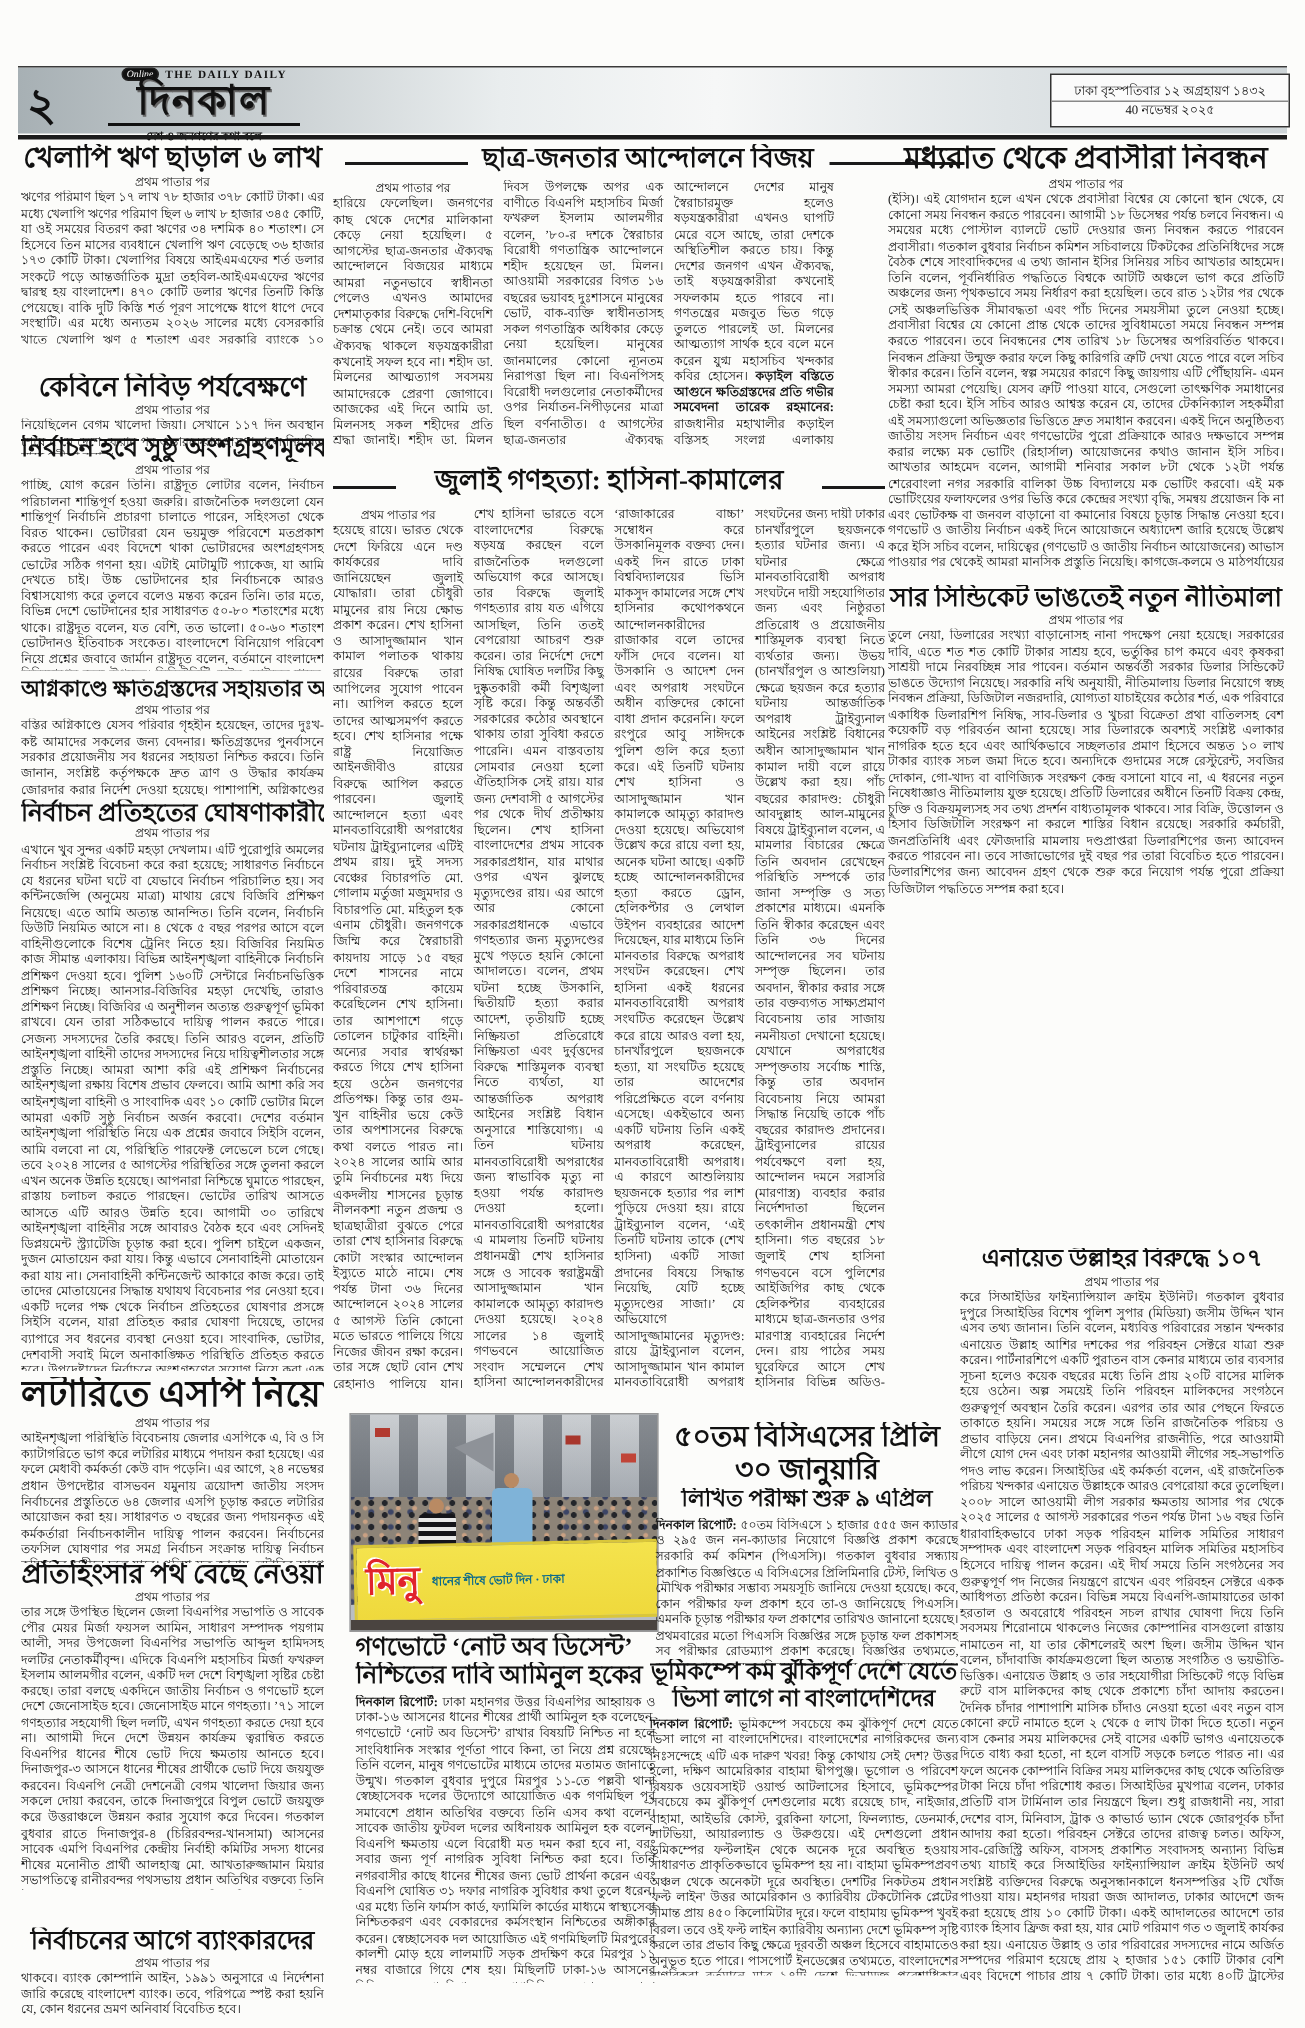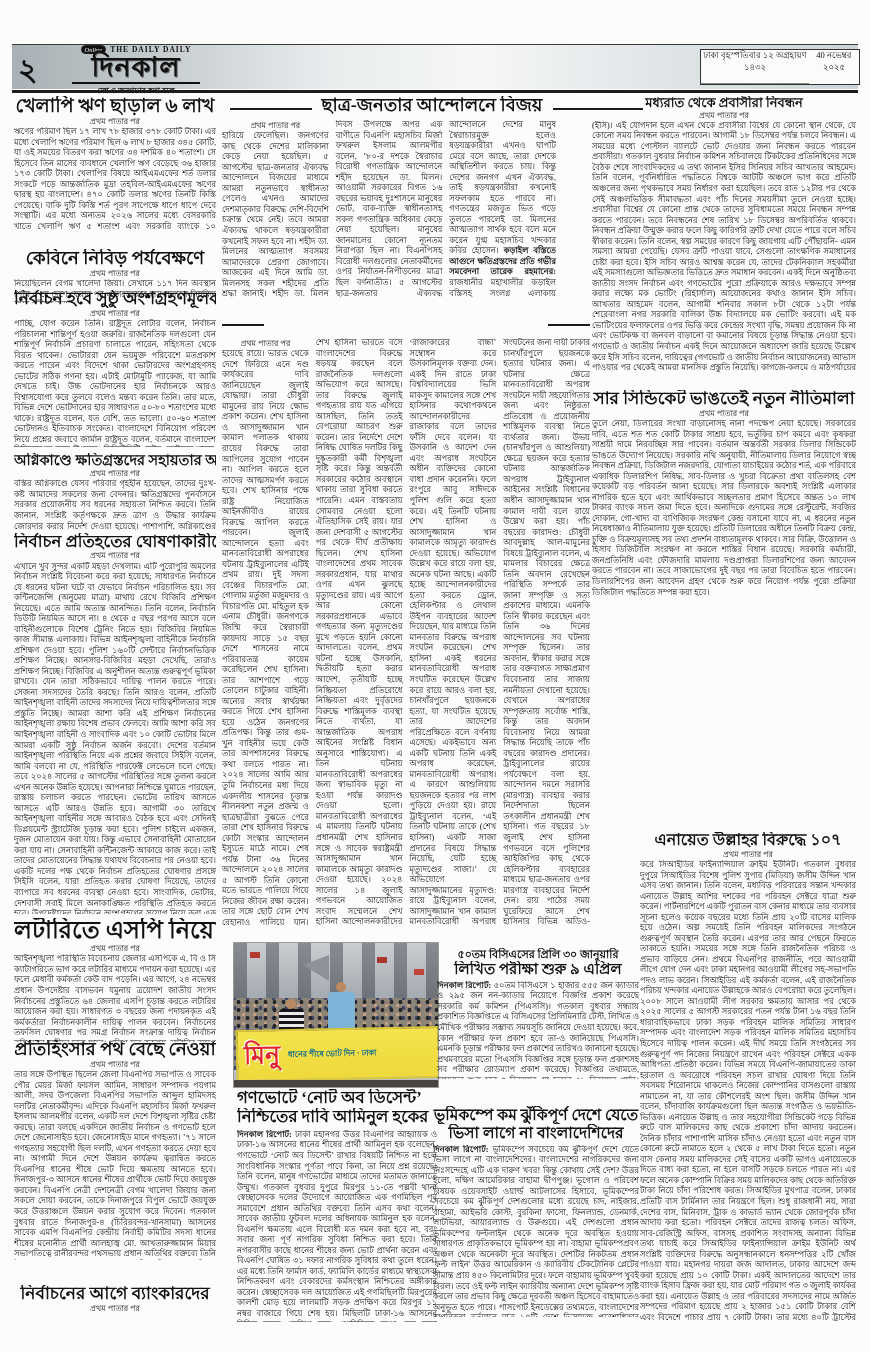--- a/index.html
+++ b/index.html
@@ -13,21 +13,21 @@
   #mast-rule{left:12px;top:90px;width:846px;height:3px;background:#1c1c1c;}
   #page-number{left:18px;top:46px;font-size:30px;font-weight:800;}
   #logo-wrap{left:56px;top:45px;width:160px;text-align:center;}
   #logo-top{display:flex;align-items:center;justify-content:center;gap:4px;}
   #online-label{font-size:6.5px;font-style:italic;border:1px solid #222;border-radius:6px;padding:0 3px;background:#111;color:#fff;}
   #paper-english{font-size:7.5px;font-weight:700;letter-spacing:1px;}
   #logo-text{font-size:27px;font-weight:800;line-height:1;letter-spacing:1px;text-shadow:1px 1px 0 #666;}
   #logo-bar{width:128px;height:2px;background:#111;margin:1px auto 1px;}
   #slogan{font-size:7.5px;font-weight:600;}
   #date-box{left:700px;top:49px;width:158px;height:34px;border:1.5px solid #333;background:#fbfbfb;
-    display:flex;flex-direction:row;justify-content:center;}
+    display:flex;flex-direction:column;justify-content:center;}
   #date-box .dl{font-size:8.5px;text-align:center;line-height:1.4;}
   #date-box .dl1{border-bottom:1px solid #888;}
   
   .hl{font-weight:800;text-align:center;line-height:1.05;white-space:nowrap;overflow:hidden;}
   .hl2{font-weight:800;text-align:center;line-height:1.15;overflow:hidden;}
   .sub{font-size:8px;text-align:center;line-height:1.4;}
   .bd{font-size:8.3px;line-height:1.27;text-align:justify;overflow:hidden;}
   .bd b{font-weight:700;}
   .cols3{column-count:3;column-gap:7px;}
   .cols4{column-count:4;column-gap:7px;}
@@ -122,33 +122,35 @@
 
   <div class="abs" style="left:14px;top:1040px;width:202px;">
     <div class="hl" style="font-size:18px;">প্রতিহিংসার পথ বেছে নেওয়া</div>
     <div class="sub">প্রথম পাতার পর</div>
     <div class="bd" style="height:190px;">তার সঙ্গে উপস্থিত ছিলেন জেলা বিএনপির সভাপতি ও সাবেক পৌর মেয়র মির্জা ফয়সল আমিন, সাধারণ সম্পাদক পয়গাম আলী, সদর উপজেলা বিএনপির সভাপতি আব্দুল হামিদসহ দলটির নেতাকর্মীবৃন্দ। এদিকে বিএনপি মহাসচিব মির্জা ফখরুল ইসলাম আলমগীর বলেন, একটি দল দেশে বিশৃঙ্খলা সৃষ্টির চেষ্টা করছে। তারা বলছে একদিনে জাতীয় নির্বাচন ও গণভোট হলে দেশে জেনোসাইড হবে। জেনোসাইড মানে গণহত্যা। ’৭১ সালে গণহত্যার সহযোগী ছিল দলটি, এখন গণহত্যা করতে দেয়া হবে না। আগামী দিনে দেশে উন্নয়ন কার্যক্রম ত্বরান্বিত করতে বিএনপির ধানের শীষে ভোট দিয়ে ক্ষমতায় আনতে হবে। দিনাজপুর-৩ আসনে ধানের শীষের প্রার্থীকে ভোট দিয়ে জয়যুক্ত করবেন। বিএনপি নেত্রী দেশনেত্রী বেগম খালেদা জিয়ার জন্য সকলে দোয়া করবেন, তাকে দিনাজপুরে বিপুল ভোটে জয়যুক্ত করে উত্তরাঞ্চলে উন্নয়ন করার সুযোগ করে দিবেন। গতকাল বুধবার রাতে দিনাজপুর-৪ (চিরিরবন্দর-খানসামা) আসনের সাবেক এমপি বিএনপির কেন্দ্রীয় নির্বাহী কমিটির সদস্য ধানের শীষের মনোনীত প্রার্থী আলহাজ্ব মো. আখতারুজ্জামান মিয়ার সভাপতিত্বে রানীরবন্দর পথসভায় প্রধান অতিথির বক্তব্যে তিনি উপরোক্ত কথাগুলো বলেন। খানসামা বিএনপি নেতা আমিনুল ইসলাম চৌধুরী বিএসসি, সাহি আহমেদ সেলিম বুলবুল, সফিকুল ইসলাম, রফিকুল আলম চৌধুরী, সাখাওয়াত হোসেন লিটন, চিরিরবন্দরের বিএনপি নেতা নুর আলম সরকার দুলু, আলহাজ্ব মহসিনুল ইসলাম প্রমুখ বক্তব্য রাখেন। পথসভায় জেলা, উপজেলা ও ইউনিয়ন বিএনপি, ছাত্রদল, কৃষক দল, স্বেচ্ছাসেবক দল, মহিলা দলসহ বিভিন্ন অঙ্গ ও সহযোগী সংগঠনের নেতৃবৃন্দ উপস্থিত ছিলেন।</div>
   </div>
 
   <div class="abs" style="left:14px;top:1268px;width:202px;margin-top:17px;">
     <div class="hl" style="font-size:17px;">নির্বাচনের আগে ব্যাংকারদের</div>
     <div class="sub">প্রথম পাতার পর</div>
+    <div class="bd" style="height:36px;">থাকবে। ব্যাংক কোম্পানি আইন, ১৯৯১ অনুসারে এ নির্দেশনা জারি করেছে বাংলাদেশ ব্যাংক। তবে, পরিপত্রে স্পষ্ট করা হয়নি যে, কোন ধরনের ভ্রমণ অনিবার্য বিবেচিত হবে।</div>
   </div>
 
   <div class="abs rule" style="left:230px;top:108px;width:82px;"></div>
   <div class="abs hl" style="left:318px;top:96px;width:228px;font-size:18px;">ছাত্র-জনতার আন্দোলনে বিজয়</div>
   <div class="abs rule" style="left:553px;top:108px;width:90px;"></div>
   <div class="abs bd cols3" style="left:222px;top:120px;width:334px;height:188px;">
     <div class="sub">প্রথম পাতার পর</div>
     <span>হারিয়ে ফেলেছিল। জনগণের কাছ থেকে দেশের মালিকানা কেড়ে নেয়া হয়েছিল। ৫ আগস্টের ছাত্র-জনতার ঐক্যবদ্ধ আন্দোলনে বিজয়ের মাধ্যমে আমরা নতুনভাবে স্বাধীনতা পেলেও এখনও আমাদের দেশমাতৃকার বিরুদ্ধে দেশি-বিদেশি চক্রান্ত থেমে নেই। তবে আমরা ঐক্যবদ্ধ থাকলে ষড়যন্ত্রকারীরা কখনোই সফল হবে না। শহীদ ডা. মিলনের আত্মত্যাগ সবসময় আমাদেরকে প্রেরণা জোগাবে। আজকের এই দিনে আমি ডা. মিলনসহ সকল শহীদের প্রতি শ্রদ্ধা জানাই। শহীদ ডা. মিলন দিবস উপলক্ষে অপর এক বাণীতে বিএনপি মহাসচিব মির্জা ফখরুল ইসলাম আলমগীর বলেন, ’৮০-র দশকে স্বৈরাচার বিরোধী গণতান্ত্রিক আন্দোলনে শহীদ হয়েছেন ডা. মিলন। আওয়ামী সরকারের বিগত ১৬ বছরের ভয়াবহ দুঃশাসনে মানুষের ভোট, বাক-ব্যক্তি স্বাধীনতাসহ সকল গণতান্ত্রিক অধিকার কেড়ে নেয়া হয়েছিল। মানুষের জানমালের কোনো ন্যূনতম নিরাপত্তা ছিল না। বিএনপিসহ বিরোধী দলগুলোর নেতাকর্মীদের ওপর নির্যাতন-নিপীড়নের মাত্রা ছিল বর্ণনাতীত। ৫ আগস্টের ছাত্র-জনতার ঐক্যবদ্ধ আন্দোলনে দেশের মানুষ স্বৈরাচারমুক্ত হলেও ষড়যন্ত্রকারীরা এখনও ঘাপটি মেরে বসে আছে, তারা দেশকে অস্থিতিশীল করতে চায়। কিন্তু দেশের জনগণ এখন ঐক্যবদ্ধ, তাই ষড়যন্ত্রকারীরা কখনোই সফলকাম হতে পারবে না। গণতন্ত্রের মজবুত ভিত গড়ে তুলতে পারলেই ডা. মিলনের আত্মত্যাগ সার্থক হবে বলে মনে করেন যুগ্ম মহাসচিব খন্দকার কবির হোসেন।</span>
     <b>কড়াইল বস্তিতে আগুনে ক্ষতিগ্রস্তদের প্রতি গভীর সমবেদনা তারেক রহমানের:</b>
     <span>রাজধানীর মহাখালীর কড়াইল বস্তিসহ সংলগ্ন এলাকায় বিপজ্জনক অগ্নিকাণ্ডে ক্ষতিগ্রস্ত পরিবারগুলোর প্রতি গভীর সমবেদনা জানিয়েছেন বিএনপির ভারপ্রাপ্ত চেয়ারম্যান তারেক রহমান। তারেক রহমান তার ভেরিফাইড ফেসবুক পেইজে গতকাল এক পোস্টে বলেন, ২৫ নভেম্বর মঙ্গলবার সন্ধ্যায় রাজধানীর মহাখালী কড়াইল বস্তিসহ সংলগ্ন এলাকায় ভয়াবহ আগুন দাউদাউ করে জ্বলছে। দমকল বাহিনীর পক্ষে আগুন নিয়ন্ত্রণে আনা কঠিন হচ্ছে। ইতোমধ্যে আগুনের কারণে ক্ষয়ক্ষতির পরিমাণ সম্পর্কে আমরা এখনও সঠিকভাবে অবগত হতে পারছি না। তবে অনেকের বাড়িঘর পুড়ে গেছে বলে জানা যাচ্ছে। আগুনের ব্যাপ্তি দ্রুতই পরিসমাপ্তি ঘটবে, কোনো জীবনহানি যাতে না ঘটে মহান আল্লাহর নিকট মোনাজাত করছি। এই বিপজ্জনক অগ্নিকাণ্ডে ক্ষতিগ্রস্ত পরিবারগুলোর প্রতি গভীর সমবেদনা জানাচ্ছি। তারা এই কঠিন সময়ে ধৈর্য ধরে ঘুরে দাঁড়াবে বলে আমি দৃঢ়ভাবে আশা রাখি।</span>
   </div>
 
   <div class="abs rule" style="left:222px;top:324px;width:42px;"></div>
+  <div class="abs hl" style="left:268px;top:311px;width:276px;font-size:18px;">জুলাই গণহত্যা: হাসিনা-কামালের</div>
   <div class="abs rule" style="left:548px;top:324px;width:42px;"></div>
   <div class="abs bd cols4" style="left:222px;top:338px;width:368px;height:600px;">
     <div class="sub">প্রথম পাতার পর</div>
     <span>হয়েছে রায়ে। ভারত থেকে দেশে ফিরিয়ে এনে দণ্ড কার্যকরের দাবি জানিয়েছেন জুলাই যোদ্ধারা। তারা চৌধুরী মামুনের রায় নিয়ে ক্ষোভ প্রকাশ করেন। শেখ হাসিনা ও আসাদুজ্জামান খান কামাল পলাতক থাকায় রায়ের বিরুদ্ধে তারা আপিলের সুযোগ পাবেন না। আপিল করতে হলে তাদের আত্মসমর্পণ করতে হবে। শেখ হাসিনার পক্ষে রাষ্ট্র নিয়োজিত আইনজীবীও রায়ের বিরুদ্ধে আপিল করতে পারবেন। জুলাই আন্দোলনে হত্যা এবং মানবতাবিরোধী অপরাধের ঘটনায় ট্রাইব্যুনালের এটিই প্রথম রায়। দুই সদস্য বেঞ্চের বিচারপতি মো. গোলাম মর্তুজা মজুমদার ও বিচারপতি মো. মহিতুল হক এনাম চৌধুরী। জনগণকে জিম্মি করে স্বৈরাচারী কায়দায় সাড়ে ১৫ বছর দেশে শাসনের নামে পরিবারতন্ত্র কায়েম করেছিলেন শেখ হাসিনা। তার আশপাশে গড়ে তোলেন চাটুকার বাহিনী। অন্যের সবার স্বার্থরক্ষা করতে গিয়ে শেখ হাসিনা হয়ে ওঠেন জনগণের প্রতিপক্ষ। কিন্তু তার গুম-খুন বাহিনীর ভয়ে কেউ তার অপশাসনের বিরুদ্ধে কথা বলতে পারত না। ২০২৪ সালের আমি আর তুমি নির্বাচনের মধ্য দিয়ে একদলীয় শাসনের চূড়ান্ত নীলনকশা নতুন প্রজন্ম ও ছাত্রছাত্রীরা বুঝতে পেরে তারা শেখ হাসিনার বিরুদ্ধে কোটা সংস্কার আন্দোলন ইস্যুতে মাঠে নামে। শেষ পর্যন্ত টানা ৩৬ দিনের আন্দোলনে ২০২৪ সালের ৫ আগস্ট তিনি কোনো মতে ভারতে পালিয়ে গিয়ে নিজের জীবন রক্ষা করেন। তার সঙ্গে ছোট বোন শেখ রেহানাও পালিয়ে যান। শেখ হাসিনা ভারতে বসে বাংলাদেশের বিরুদ্ধে ষড়যন্ত্র করছেন বলে রাজনৈতিক দলগুলো অভিযোগ করে আসছে। তার বিরুদ্ধে জুলাই গণহত্যার রায় যত এগিয়ে আসছিল, তিনি ততই বেপরোয়া আচরণ শুরু করেন। তার নির্দেশে দেশে নিষিদ্ধ ঘোষিত দলটির কিছু দুষ্কৃতকারী কর্মী বিশৃঙ্খলা সৃষ্টি করে। কিন্তু অন্তর্বর্তী সরকারের কঠোর অবস্থানে থাকায় তারা সুবিধা করতে পারেনি। এমন বাস্তবতায় সোমবার নেওয়া হলো ঐতিহাসিক সেই রায়। যার জন্য দেশবাসী ৫ আগস্টের পর থেকে দীর্ঘ প্রতীক্ষায় ছিলেন। শেখ হাসিনা বাংলাদেশের প্রথম সাবেক সরকারপ্রধান, যার মাথার ওপর এখন ঝুলছে মৃত্যুদণ্ডের রায়। এর আগে আর কোনো সরকারপ্রধানকে এভাবে গণহত্যার জন্য মৃত্যুদণ্ডের মুখে পড়তে হয়নি কোনো আদালতে। বলেন, প্রথম ঘটনা হচ্ছে উসকানি, দ্বিতীয়টি হত্যা করার আদেশ, তৃতীয়টি হচ্ছে নিষ্ক্রিয়তা প্রতিরোধে নিষ্ক্রিয়তা এবং দুর্বৃত্তদের বিরুদ্ধে শাস্তিমূলক ব্যবস্থা নিতে ব্যর্থতা, যা আন্তর্জাতিক অপরাধ আইনের সংশ্লিষ্ট বিধান অনুসারে শাস্তিযোগ্য। এ তিন ঘটনায় মানবতাবিরোধী অপরাধের জন্য স্বাভাবিক মৃত্যু না হওয়া পর্যন্ত কারাদণ্ড দেওয়া হলো। মানবতাবিরোধী অপরাধের এ মামলায় তিনটি ঘটনায় প্রধানমন্ত্রী শেখ হাসিনার সঙ্গে ও সাবেক স্বরাষ্ট্রমন্ত্রী আসাদুজ্জামান খান কামালকে আমৃত্যু কারাদণ্ড দেওয়া হয়েছে। ২০২৪ সালের ১৪ জুলাই গণভবনে আয়োজিত সংবাদ সম্মেলনে শেখ হাসিনা আন্দোলনকারীদের ‘রাজাকারের বাচ্চা’ সম্বোধন করে উসকানিমূলক বক্তব্য দেন। একই দিন রাতে ঢাকা বিশ্ববিদ্যালয়ের ভিসি মাকসুদ কামালের সঙ্গে শেখ হাসিনার কথোপকথনে আন্দোলনকারীদের রাজাকার বলে তাদের ফাঁসি দেবে বলেন। যা উসকানি ও আদেশ দেন এবং অপরাধ সংঘটনে অধীন ব্যক্তিদের কোনো বাধা প্রদান করেননি। ফলে রংপুরে আবু সাঈদকে পুলিশ গুলি করে হত্যা করে। এই তিনটি ঘটনায় শেখ হাসিনা ও আসাদুজ্জামান খান কামালকে আমৃত্যু কারাদণ্ড দেওয়া হয়েছে। অভিযোগ উল্লেখ করে রায়ে বলা হয়, অনেক ঘটনা আছে। একটি হচ্ছে আন্দোলনকারীদের হত্যা করতে ড্রোন, হেলিকপ্টার ও লেথাল উইপন ব্যবহারের আদেশ দিয়েছেন, যার মাধ্যমে তিনি মানবতার বিরুদ্ধে অপরাধ সংঘটন করেছেন। শেখ হাসিনা একই ধরনের মানবতাবিরোধী অপরাধ সংঘটিত করেছেন উল্লেখ করে রায়ে আরও বলা হয়, চানখাঁরপুলে ছয়জনকে হত্যা, যা সংঘটিত হয়েছে তার আদেশের পরিপ্রেক্ষিতে বলে বর্ণনায় এসেছে। একইভাবে অন্য একটি ঘটনায় তিনি একই অপরাধ করেছেন, মানবতাবিরোধী অপরাধ। এ কারণে আশুলিয়ায় ছয়জনকে হত্যার পর লাশ পুড়িয়ে দেওয়া হয়। রায়ে ট্রাইব্যুনাল বলেন, ‘এই তিনটি ঘটনায় তাকে (শেখ হাসিনা) একটি সাজা প্রদানের বিষয়ে সিদ্ধান্ত নিয়েছি, যেটি হচ্ছে মৃত্যুদণ্ডের সাজা।’ যে অভিযোগে আসাদুজ্জামানের মৃত্যুদণ্ড: রায়ে ট্রাইব্যুনাল বলেন, আসাদুজ্জামান খান কামাল মানবতাবিরোধী অপরাধ সংঘটনের জন্য দায়ী ঢাকার চানখাঁরপুলে ছয়জনকে হত্যার ঘটনার জন্য। এ ঘটনার ক্ষেত্রে মানবতাবিরোধী অপরাধ সংঘটনে দায়ী সহযোগিতার জন্য এবং নিষ্ঠুরতা প্রতিরোধ ও প্রয়োজনীয় শাস্তিমূলক ব্যবস্থা নিতে ব্যর্থতার জন্য। উভয় (চানখাঁরপুল ও আশুলিয়া) ক্ষেত্রে ছয়জন করে হত্যার ঘটনায় আন্তর্জাতিক অপরাধ ট্রাইব্যুনাল আইনের সংশ্লিষ্ট বিধানের অধীন আসাদুজ্জামান খান কামাল দায়ী বলে রায়ে উল্লেখ করা হয়। পাঁচ বছরের কারাদণ্ড: চৌধুরী আবদুল্লাহ আল-মামুনের বিষয়ে ট্রাইব্যুনাল বলেন, এ মামলার বিচারের ক্ষেত্রে তিনি অবদান রেখেছেন পরিস্থিতি সম্পর্কে তার জানা সম্পৃক্তি ও সত্য প্রকাশের মাধ্যমে। এমনকি তিনি স্বীকার করেছেন এবং তিনি ৩৬ দিনের আন্দোলনের সব ঘটনায় সম্পৃক্ত ছিলেন। তার অবদান, স্বীকার করার সঙ্গে তার বক্তব্যগত সাক্ষ্যপ্রমাণ বিবেচনায় তার সাজায় নমনীয়তা দেখানো হয়েছে। যেখানে অপরাধের সম্পৃক্ততায় সর্বোচ্চ শাস্তি, কিন্তু তার অবদান বিবেচনায় নিয়ে আমরা সিদ্ধান্ত নিয়েছি তাকে পাঁচ বছরের কারাদণ্ড প্রদানের। ট্রাইব্যুনালের রায়ের পর্যবেক্ষণে বলা হয়, আন্দোলন দমনে সরাসরি (মারণাস্ত্র) ব্যবহার করার নির্দেশদাতা ছিলেন তৎকালীন প্রধানমন্ত্রী শেখ হাসিনা। গত বছরের ১৮ জুলাই শেখ হাসিনা গণভবনে বসে পুলিশের আইজিপির কাছ থেকে হেলিকপ্টার ব্যবহারের মাধ্যমে ছাত্র-জনতার ওপর মারণাস্ত্র ব্যবহারের নির্দেশ দেন। রায় পাঠের সময় ঘুরেফিরে আসে শেখ হাসিনার বিভিন্ন অডিও-ভিডিও ফোনালাপ। তার বাসা থেকে আসাদুজ্জামান খান কামালের কাছে কোর কমিটির মিটিংয়ের মাধ্যমে বিভিন্ন নির্দেশনা বাস্তবায়ন হতো। তার বিরুদ্ধে সাক্ষীদের জবানবন্দি এবং আলামত ও হত্যাকাণ্ডের নির্দেশসংক্রান্ত নানাবিধ প্রমাণ হাজির হিসেবে এগুলো সাব্যস্ত হয়েছে।</span>
   </div>
 
   <div class="abs" id="photo">
     <div id="ph-buildings"></div>
     <div class="ph-sign" style="left:8%;top:6%;background:#b23a30;"></div>
     <div class="ph-sign" style="left:70%;top:10%;background:#a8362c;"></div>
@@ -171,39 +173,39 @@
   <div class="abs" style="left:237px;top:1089px;width:200px;">
     <div class="hl2" style="font-size:16.5px;text-align:left;">গণভোটে ‘নোট অব ডিসেন্ট’</div>
     <div class="hl2" style="font-size:16.5px;text-align:left;">নিশ্চিতের দাবি আমিনুল হকের</div>
     <div class="bd" style="height:192px;margin-top:3px;">
       <b>দিনকাল রিপোর্ট:</b>
       <span>ঢাকা মহানগর উত্তর বিএনপির আহ্বায়ক ও ঢাকা-১৬ আসনের ধানের শীষের প্রার্থী আমিনুল হক বলেছেন, গণভোটে ‘নোট অব ডিসেন্ট’ রাখার বিষয়টি নিশ্চিত না হলে সাংবিধানিক সংস্কার পূর্ণতা পাবে কিনা, তা নিয়ে প্রশ্ন রয়েছে। তিনি বলেন, মানুষ গণভোটের মাধ্যমে তাদের মতামত জানাতে উন্মুখ। গতকাল বুধবার দুপুরে মিরপুর ১১-তে পল্লবী থানা স্বেচ্ছাসেবক দলের উদ্যোগে আয়োজিত এক গণমিছিল পূর্ব সমাবেশে প্রধান অতিথির বক্তব্যে তিনি এসব কথা বলেন। সাবেক জাতীয় ফুটবল দলের অধিনায়ক আমিনুল হক বলেন, বিএনপি ক্ষমতায় এলে বিরোধী মত দমন করা হবে না, বরং সবার জন্য পূর্ণ নাগরিক সুবিধা নিশ্চিত করা হবে। তিনি নগরবাসীর কাছে ধানের শীষের জন্য ভোট প্রার্থনা করেন এবং বিএনপি ঘোষিত ৩১ দফার নাগরিক সুবিধার কথা তুলে ধরেন। এর মধ্যে তিনি ফার্মাস কার্ড, ফ্যামিলি কার্ডের মাধ্যমে স্বাস্থ্যসেবা নিশ্চিতকরণ এবং বেকারদের কর্মসংস্থান নিশ্চিতের অঙ্গীকার করেন। স্বেচ্ছাসেবক দল আয়োজিত এই গণমিছিলটি মিরপুরের কালশী মোড় হয়ে লালমাটি সড়ক প্রদক্ষিণ করে মিরপুর ১১ নম্বর বাজারে গিয়ে শেষ হয়। মিছিলটি ঢাকা-১৬ আসনের বিভিন্ন সড়ক প্রদক্ষিণ করে। গণমিছিলে অংশ নেন ঢাকা মহানগর উত্তর স্বেচ্ছাসেবক দলের বিভিন্ন পর্যায়ের নেতাকর্মীরা। সমাবেশ ও গণমিছিলে উপস্থিত ছিলেন ঢাকা মহানগর উত্তর স্বেচ্ছাসেবক দলের সভাপতি মো. শেখ ফরিদ হোসেন, সাধারণ সম্পাদক মহসিন সিদ্দিকী রনিসহ উত্তরের বিএনপি নেতৃবৃন্দ।</span>
     </div>
   </div>
 
   <div class="abs" style="left:437px;top:948px;width:202px;">
-    <div class="hl2" style="font-size:11px;">৫০তম বিসিএসের প্রিলি ৩০ জানুয়ারি</div>
+    <div class="hl2" style="font-size:19px;">৫০তম বিসিএসের প্রিলি ৩০ জানুয়ারি</div>
     <div class="hl2" style="font-size:15px;">লিখিত পরীক্ষা শুরু ৯ এপ্রিল</div>
     <div class="bd" style="height:98px;margin-top:3px;">
       <b>দিনকাল রিপোর্ট:</b>
       <span>৫০তম বিসিএসে ১ হাজার ৫৫৫ জন ক্যাডার ও ২৯৫ জন নন-ক্যাডার নিয়োগে বিজ্ঞপ্তি প্রকাশ করেছে সরকারি কর্ম কমিশন (পিএসসি)। গতকাল বুধবার সন্ধ্যায় প্রকাশিত বিজ্ঞপ্তিতে এ বিসিএসের প্রিলিমিনারি টেস্ট, লিখিত ও মৌখিক পরীক্ষার সম্ভাব্য সময়সূচি জানিয়ে দেওয়া হয়েছে। কবে, কোন পরীক্ষার ফল প্রকাশ হবে তা-ও জানিয়েছে পিএসসি। এমনকি চূড়ান্ত পরীক্ষার ফল প্রকাশের তারিখও জানানো হয়েছে। প্রথমবারের মতো পিএসসি বিজ্ঞপ্তির সঙ্গে চূড়ান্ত ফল প্রকাশসহ সব পরীক্ষার রোডম্যাপ প্রকাশ করেছে। বিজ্ঞপ্তির তথ্যমতে, আবেদন শুরু হবে ৪ ডিসেম্বর, যা চলবে ৩১ ডিসেম্বর পর্যন্ত। এরপর ৩০ জানুয়ারি প্রিলিমিনারি পরীক্ষা নেওয়া হবে। প্রিলির ফল প্রকাশ হবে ১২ ফেব্রুয়ারি। প্রিলিতে উত্তীর্ণদের লিখিত পরীক্ষা শুরু হবে ৯ এপ্রিল এবং ফল প্রকাশ করা হবে ৩০ জুলাই। ১০ আগস্ট থেকে শুরু হবে মৌখিক পরীক্ষা। আর ২৫ নভেম্বর চূড়ান্ত ফল প্রকাশ করা হবে। অর্থাৎ, ৩৬৫ দিন বা এক বছরের মধ্যেই শেষ হবে ৫০তম বিসিএস।</span>
     </div>
   </div>
 
   <div class="abs" style="left:433px;top:1106px;width:206px;">
     <div class="hl2" style="font-size:15.5px;">ভূমিকম্পে কম ঝুঁকিপূর্ণ দেশে যেতে</div>
     <div class="hl2" style="font-size:15.5px;">ভিসা লাগে না বাংলাদেশিদের</div>
     <div class="bd" style="height:172px;margin-top:3px;">
       <b>দিনকাল রিপোর্ট:</b>
       <span>ভূমিকম্পে সবচেয়ে কম ঝুঁকিপূর্ণ দেশে যেতে ভিসা লাগে না বাংলাদেশিদের। বাংলাদেশের নাগরিকদের জন্য নিঃসন্দেহে এটি এক দারুণ খবর! কিন্তু কোথায় সেই দেশ? উত্তর হলো, দক্ষিণ আমেরিকার বাহামা দ্বীপপুঞ্জ। ভূগোল ও পরিবেশ বিষয়ক ওয়েবসাইট ওয়ার্ল্ড আটলাসের হিসাবে, ভূমিকম্পের সবচেয়ে কম ঝুঁকিপূর্ণ দেশগুলোর মধ্যে রয়েছে চাদ, নাইজার, বাহামা, আইভরি কোস্ট, বুরকিনা ফাসো, ফিনল্যান্ড, ডেনমার্ক, লাটভিয়া, আয়ারল্যান্ড ও উরুগুয়ে। এই দেশগুলো প্রধান ভূমিকম্পের ফল্টলাইন থেকে অনেক দূরে অবস্থিত হওয়ায় সাধারণত প্রাকৃতিকভাবে ভূমিকম্প হয় না। বাহামা ভূমিকম্পপ্রবণ অঞ্চল থেকে অনেকটা দূরে অবস্থিত। দেশটির নিকটতম প্রধান 'ফল্ট লাইন' উত্তর আমেরিকান ও ক্যারিবীয় টেকটোনিক প্লেটের সীমান্ত প্রায় ৪৫০ কিলোমিটার দূরে। ফলে বাহামায় ভূমিকম্প খুবই বিরল। তবে ওই ফল্ট লাইন ক্যারিবীয় অন্যান্য দেশে ভূমিকম্প সৃষ্টি করলে তার প্রভাব কিছু ক্ষেত্রে দূরবর্তী অঞ্চল হিসেবে বাহামাতেও অনুভূত হতে পারে। পাসপোর্ট ইনডেক্সের তথ্যমতে, বাংলাদেশের নাগরিকরা বর্তমানে মাত্র ১৪টি দেশে ভিসামুক্ত প্রবেশাধিকার পান। সেগুলো হলো বাহামা, বার্বাডোজ, ভুটান, ডমিনিকা, ফিজি, গাম্বিয়া, গ্রেনাডা, হাইতি, জ্যামাইকা, কিরিবাতি, মাইক্রোনেশিয়া, রুয়ান্ডা, সেন্ট ভিনসেন্ট অ্যান্ড গ্রেনাডাইনস এবং ভানুয়াতু। বাহামার ইমিগ্রেশন বিভাগ জানিয়েছে, আন্তর্জাতিক ভিসা নিয়ন্ত্রণ চুক্তি অনুসারে বাংলাদেশের নাগরিকদের জন্য বাহামিয়ান ভিসার প্রয়োজনীয়তা মওকুফ করা হয়েছে। বাংলাদেশিরা বাহামায় পর্যটক হিসেবে তিন মাস বা কিছু ক্ষেত্রে আট মাস পর্যন্ত থাকতে পারবেন।</span>
     </div>
   </div>
 
   <div class="abs" style="left:592px;top:96px;width:264px;">
-    <div class="hl" style="font-size:13px;">মধ্যরাত থেকে প্রবাসীরা নিবন্ধন</div>
+    <div class="hl" style="font-size:20px;">মধ্যরাত থেকে প্রবাসীরা নিবন্ধন</div>
     <div class="sub">প্রথম পাতার পর</div>
     <div class="bd" style="height:252px;">(ইসি)। এই যোগদান হলে এখন থেকে প্রবাসীরা বিশ্বের যে কোনো স্থান থেকে, যে কোনো সময় নিবন্ধন করতে পারবেন। আগামী ১৮ ডিসেম্বর পর্যন্ত চলবে নিবন্ধন। এ সময়ের মধ্যে পোস্টাল ব্যালটে ভোট দেওয়ার জন্য নিবন্ধন করতে পারবেন প্রবাসীরা। গতকাল বুধবার নির্বাচন কমিশন সচিবালয়ে টিকটকের প্রতিনিধিদের সঙ্গে বৈঠক শেষে সাংবাদিকদের এ তথ্য জানান ইসির সিনিয়র সচিব আখতার আহমেদ। তিনি বলেন, পূর্বনির্ধারিত পদ্ধতিতে বিশ্বকে আটটি অঞ্চলে ভাগ করে প্রতিটি অঞ্চলের জন্য পৃথকভাবে সময় নির্ধারণ করা হয়েছিল। তবে রাত ১২টার পর থেকে সেই অঞ্চলভিত্তিক সীমাবদ্ধতা এবং পাঁচ দিনের সময়সীমা তুলে নেওয়া হচ্ছে। প্রবাসীরা বিশ্বের যে কোনো প্রান্ত থেকে তাদের সুবিধামতো সময়ে নিবন্ধন সম্পন্ন করতে পারবেন। তবে নিবন্ধনের শেষ তারিখ ১৮ ডিসেম্বর অপরিবর্তিত থাকবে। নিবন্ধন প্রক্রিয়া উন্মুক্ত করার ফলে কিছু কারিগরি ত্রুটি দেখা যেতে পারে বলে সচিব স্বীকার করেন। তিনি বলেন, স্বল্প সময়ের কারণে কিছু জায়গায় এটি পৌঁছায়নি- এমন সমস্যা আমরা পেয়েছি। যেসব ত্রুটি পাওয়া যাবে, সেগুলো তাৎক্ষণিক সমাধানের চেষ্টা করা হবে। ইসি সচিব আরও আশ্বস্ত করেন যে, তাদের টেকনিক্যাল সহকর্মীরা এই সমস্যাগুলো অভিজ্ঞতার ভিত্তিতে দ্রুত সমাধান করবেন। একই দিনে অনুষ্ঠিতব্য জাতীয় সংসদ নির্বাচন এবং গণভোটের পুরো প্রক্রিয়াকে আরও দক্ষভাবে সম্পন্ন করার লক্ষ্যে মক ভোটিং (রিহার্সাল) আয়োজনের কথাও জানান ইসি সচিব। আখতার আহমেদ বলেন, আগামী শনিবার সকাল ৮টা থেকে ১২টা পর্যন্ত শেরেবাংলা নগর সরকারি বালিকা উচ্চ বিদ্যালয়ে মক ভোটিং করবো। এই মক ভোটিংয়ের ফলাফলের ওপর ভিত্তি করে কেন্দ্রের সংখ্যা বৃদ্ধি, সমন্বয় প্রয়োজন কি না এবং ভোটকক্ষ বা জনবল বাড়ানো বা কমানোর বিষয়ে চূড়ান্ত সিদ্ধান্ত নেওয়া হবে। গণভোট ও জাতীয় নির্বাচন একই দিনে আয়োজনে অধ্যাদেশ জারি হয়েছে উল্লেখ করে ইসি সচিব বলেন, দায়িত্বের (গণভোট ও জাতীয় নির্বাচন আয়োজনের) আভাস পাওয়ার পর থেকেই আমরা মানসিক প্রস্তুতি নিয়েছি। কাগজে-কলমে ও মাঠপর্যায়ের প্রস্তুতিও আগেই শুরু করা হয়েছে। আপনারা বরং খুশি হবেন যে, আমরা অগ্রিম প্রস্তুতি নিয়ে কাজ এগিয়ে রাখছি।</div>
   </div>
 
   <div class="abs" style="left:592px;top:390px;width:264px;">
     <div class="hl" style="font-size:17px;">সার সিন্ডিকেট ভাঙতেই নতুন নীতিমালা</div>
     <div class="sub">প্রথম পাতার পর</div>
     <div class="bd" style="height:396px;">তুলে নেয়া, ডিলারের সংখ্যা বাড়ানোসহ নানা পদক্ষেপ নেয়া হয়েছে। সরকারের দাবি, এতে শত শত কোটি টাকার সাশ্রয় হবে, ভর্তুকির চাপ কমবে এবং কৃষকরা সাশ্রয়ী দামে নিরবচ্ছিন্ন সার পাবেন। বর্তমান অন্তর্বর্তী সরকার ডিলার সিন্ডিকেট ভাঙতে উদ্যোগ নিয়েছে। সরকারি নথি অনুযায়ী, নীতিমালায় ডিলার নিয়োগে স্বচ্ছ নিবন্ধন প্রক্রিয়া, ডিজিটাল নজরদারি, যোগ্যতা যাচাইয়ের কঠোর শর্ত, এক পরিবারে একাধিক ডিলারশিপ নিষিদ্ধ, সাব-ডিলার ও খুচরা বিক্রেতা প্রথা বাতিলসহ বেশ কয়েকটি বড় পরিবর্তন আনা হয়েছে। সার ডিলারকে অবশ্যই সংশ্লিষ্ট এলাকার নাগরিক হতে হবে এবং আর্থিকভাবে সচ্ছলতার প্রমাণ হিসেবে অন্তত ১০ লাখ টাকার ব্যাংক সচল জমা দিতে হবে। অন্যদিকে গুদামের সঙ্গে রেস্টুরেন্ট, সবজির দোকান, গো-খাদ্য বা বাণিজ্যিক সংরক্ষণ কেন্দ্র বসানো যাবে না, এ ধরনের নতুন নিষেধাজ্ঞাও নীতিমালায় যুক্ত হয়েছে। প্রতিটি ডিলারের অধীনে তিনটি বিক্রয় কেন্দ্র, চুক্তি ও বিক্রয়মূল্যসহ সব তথ্য প্রদর্শন বাধ্যতামূলক থাকবে। সার বিক্রি, উত্তোলন ও হিসাব ডিজিটালি সংরক্ষণ না করলে শাস্তির বিধান রয়েছে। সরকারি কর্মচারী, জনপ্রতিনিধি এবং ফৌজদারি মামলায় দণ্ডপ্রাপ্তরা ডিলারশিপের জন্য আবেদন করতে পারবেন না। তবে সাজাভোগের দুই বছর পর তারা বিবেচিত হতে পারবেন। ডিলারশিপের জন্য আবেদন গ্রহণ থেকে শুরু করে নিয়োগ পর্যন্ত পুরো প্রক্রিয়া ডিজিটাল পদ্ধতিতে সম্পন্ন করা হবে।</div>
   </div>
 

